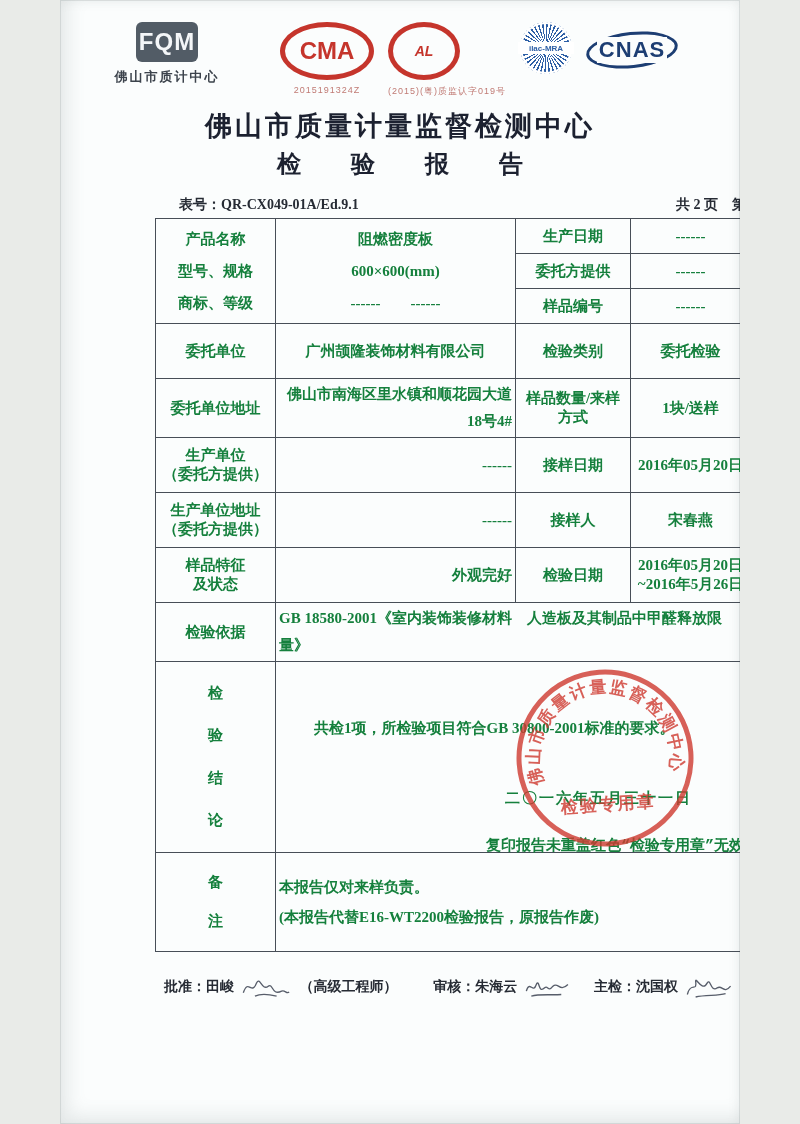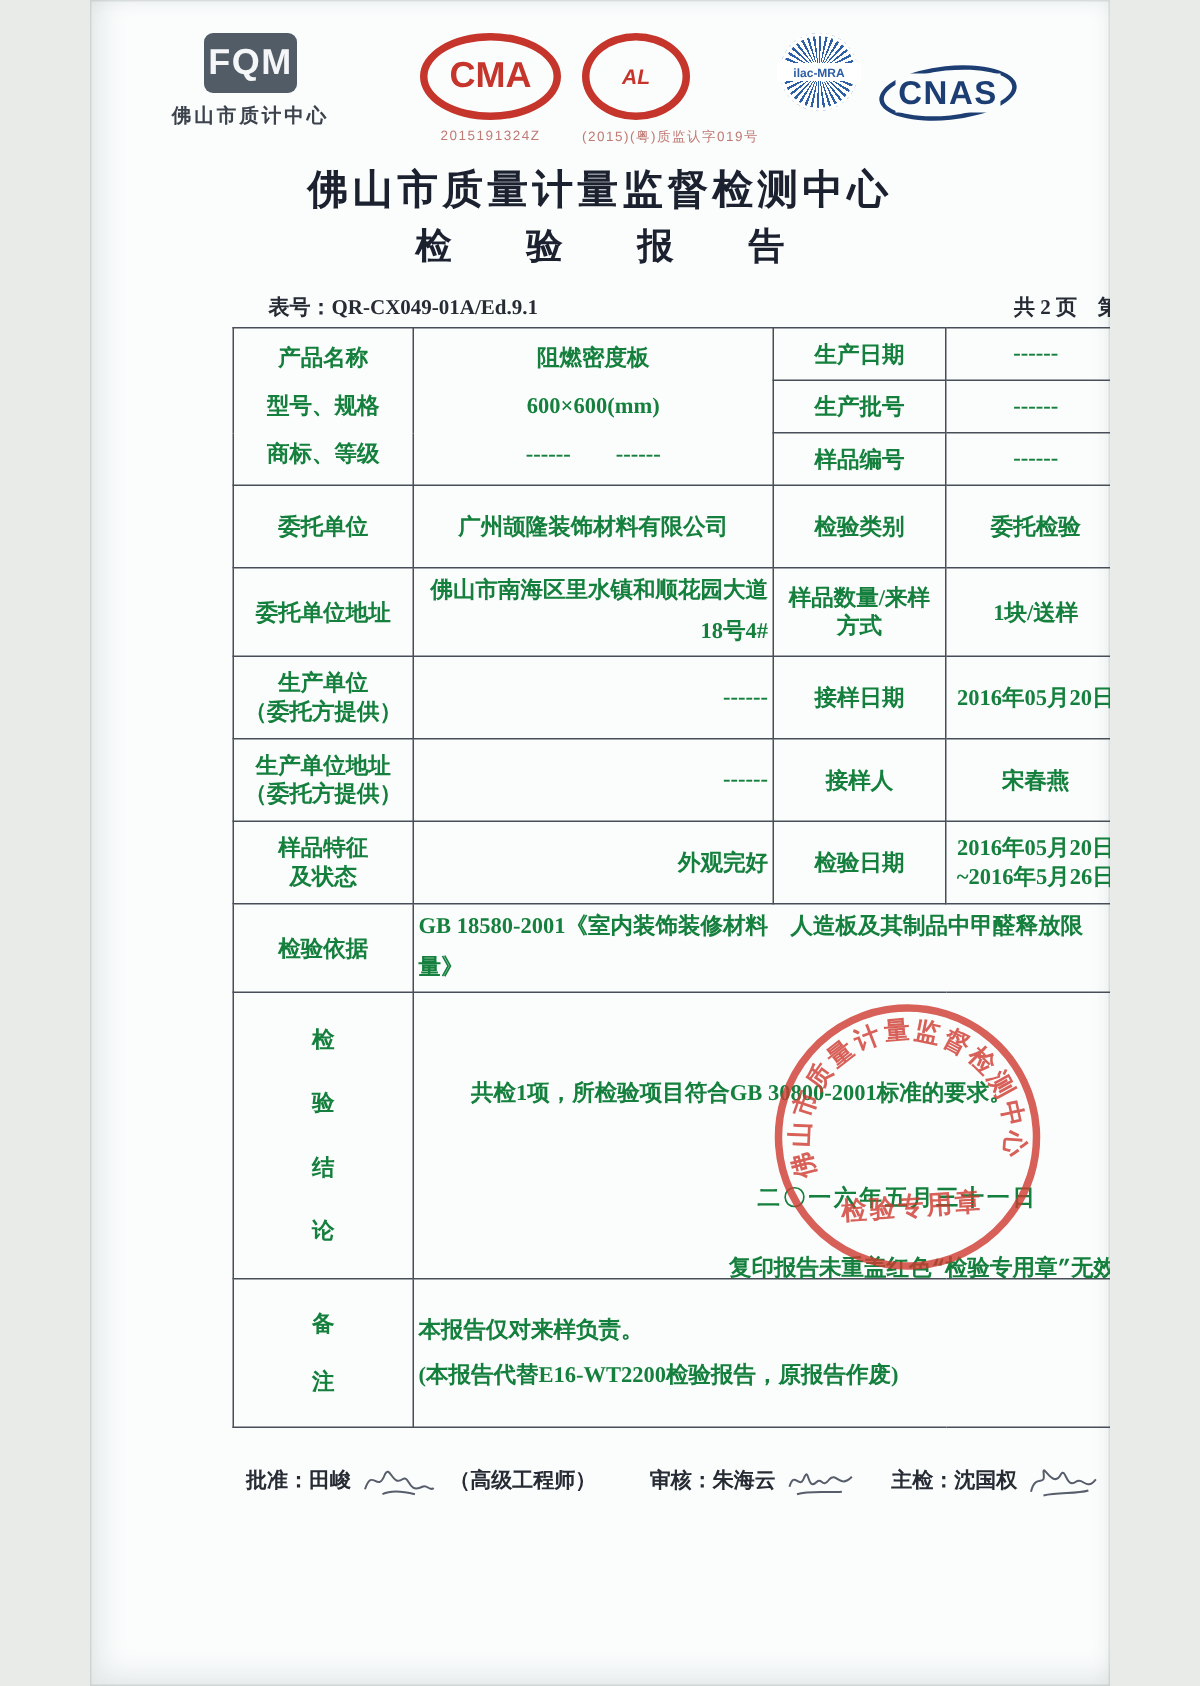--- a/index.html
+++ b/index.html
@@ -19,21 +19,21 @@
   .cert{text-align:center;}
   .cma-ellipse{width:84px;height:48px;border:5px solid #c5352c;border-radius:50%;display:flex;align-items:center;justify-content:center;
     color:#c5352c;font-family:"Liberation Sans",sans-serif;font-weight:bold;font-size:24px;letter-spacing:0px;}
   .cal-ellipse{width:62px;height:48px;border:5px solid #c5352c;border-radius:50%;display:flex;align-items:center;justify-content:center;
     color:#c5352c;font-family:"Liberation Sans",sans-serif;font-weight:bold;font-size:14px;font-style:italic;}
   .cert-cap{margin-top:5px;font-size:9px;color:#c07a74;letter-spacing:1px;font-family:"Liberation Sans",sans-serif;}
   .ilac-circle{width:52px;height:52px;border-radius:50%;position:relative;margin:0 auto;
     background:repeating-conic-gradient(#2d5fa6 0deg 4deg,#ffffff 4deg 10deg);box-shadow:inset 0 0 0 2px #fff;}
   .ilac-band{position:absolute;left:-2px;right:-2px;top:20px;height:12px;background:#fff;display:flex;align-items:center;justify-content:center;
     color:#2d5fa6;font-size:8px;font-weight:bold;font-family:"Liberation Sans",sans-serif;}
-  .cnas-wrap{position:relative;margin-top:20px;width:92px;height:40px;display:flex;align-items:center;justify-content:center;}
+  .cnas-wrap{position:relative;margin-top:8px;width:92px;height:40px;display:flex;align-items:center;justify-content:center;}
   .cnas-wrap:before{content:"";position:absolute;inset:2px 0;border:3px solid #1d3e73;border-radius:50%;transform:rotate(-6deg);}
   .cnas-word{position:relative;color:#1d3e73;font-family:"Liberation Sans",sans-serif;font-weight:bold;font-size:22px;letter-spacing:1px;background:#fbfdfd;padding:0 2px;}
   .accred{display:flex;margin-left:4px;margin-top:2px;}
   .accred-col{font-size:9px;color:#333a45;line-height:1.25;font-weight:bold;}
   .accred .testing{font-size:8px;letter-spacing:.5px;margin-top:2px;font-family:"Liberation Sans",sans-serif;}
   .accred .cnasno{font-size:9px;margin-top:2px;font-family:"Liberation Sans",sans-serif;}
   .repno{font-size:16px;font-weight:bold;margin:26px 0 0 6px;white-space:nowrap;color:#20252e;}
   
   .title1{text-align:center;font-size:27px;font-weight:bold;letter-spacing:3px;margin-top:10px;color:#1c2130;}
   .title2{text-align:center;font-size:24px;font-weight:bold;letter-spacing:22px;margin-top:4px;text-indent:22px;color:#1c2130;}
@@ -127,21 +127,21 @@
         <div class="stack" style="height:96px">
           <div>阻燃密度板</div>
           <div>600×600(mm)</div>
           <div>------　　------</div>
         </div>
       </td>
       <td class="lbl">生产日期</td>
       <td class="val">------</td>
     </tr>
     <tr style="height:35px">
-      <td class="lbl">生产批号</td>
+      <td class="lbl">委托方提供</td>
       <td class="val">------</td>
     </tr>
     <tr style="height:35px">
       <td class="lbl">样品编号</td>
       <td class="val">------</td>
     </tr>
     <tr style="height:55px">
       <td class="lbl" colspan="2">委托单位</td>
       <td class="val">广州颉隆装饰材料有限公司</td>
       <td class="lbl">检验类别</td>

